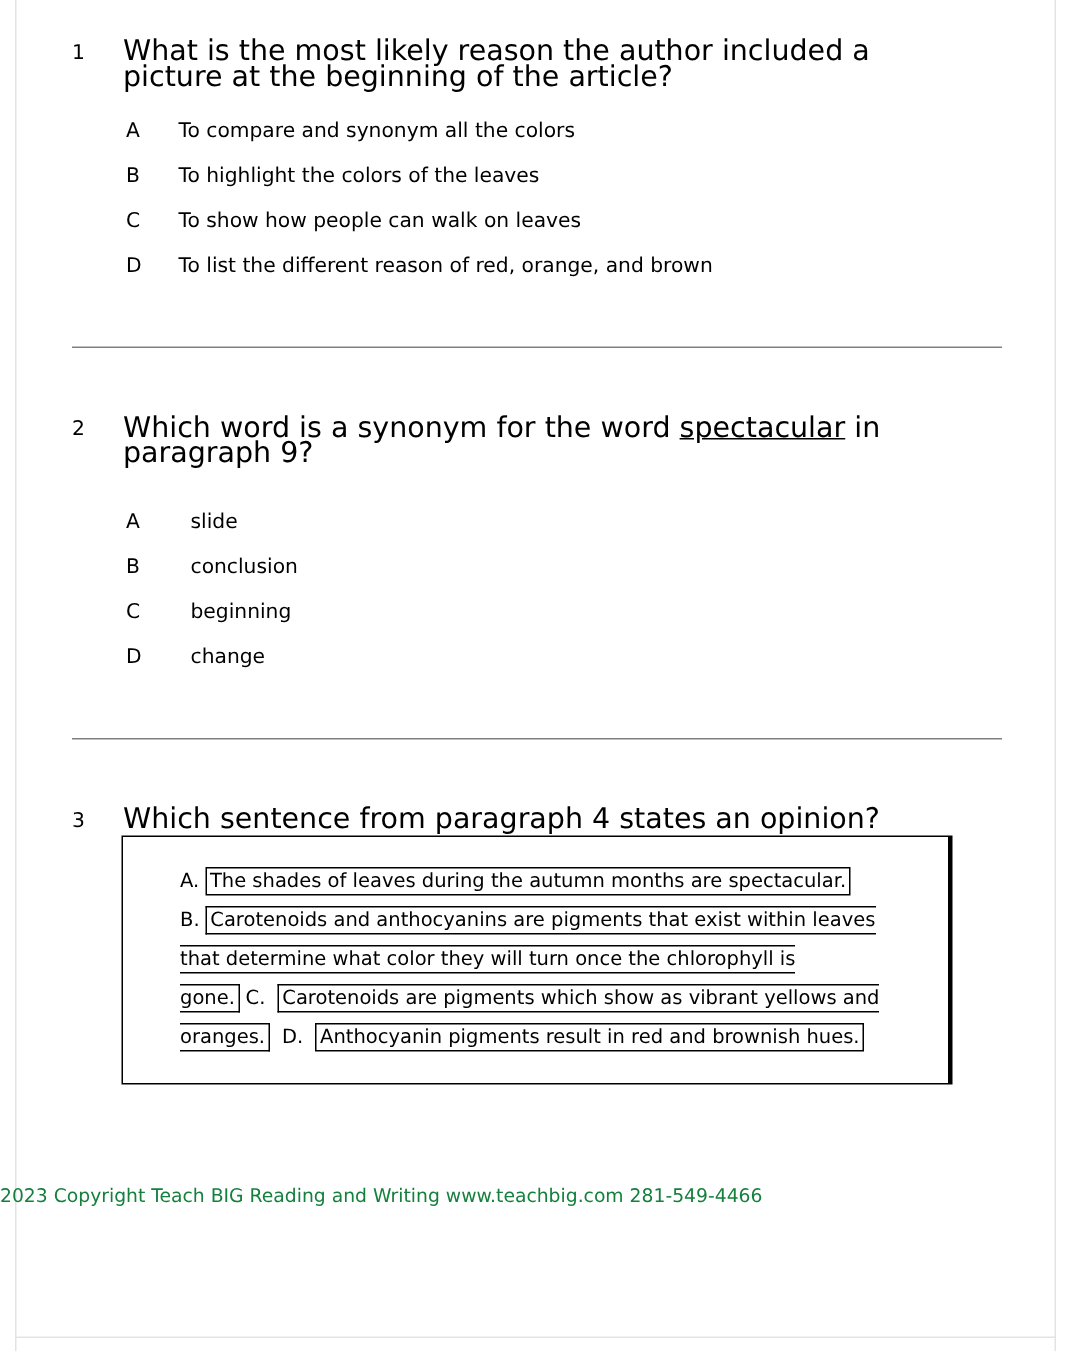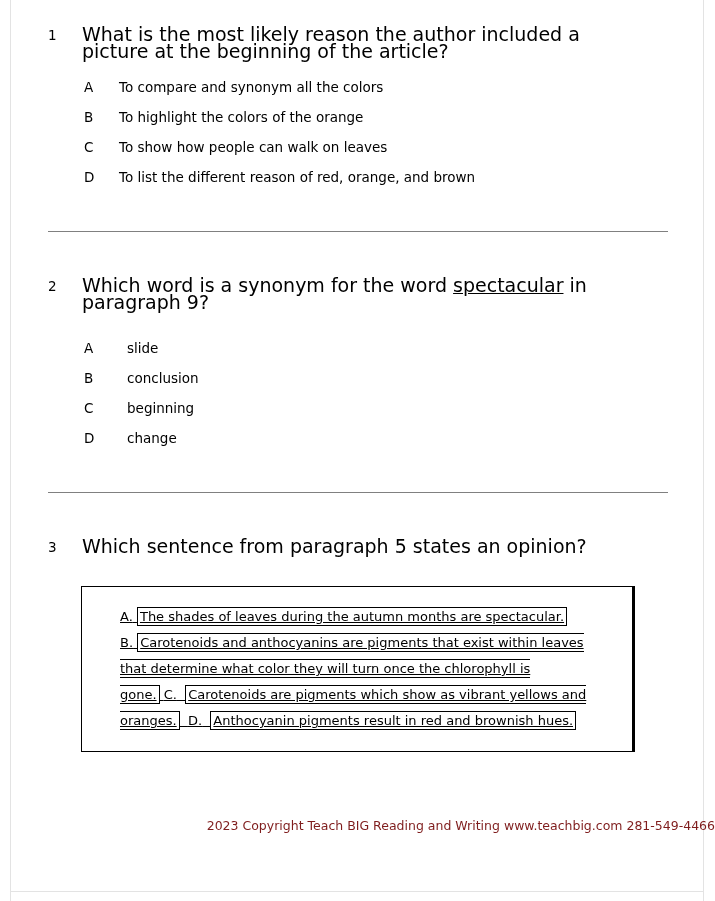--- a/index.html
+++ b/index.html
@@ -120,24 +120,24 @@
     box-decoration-break: clone;
   }
   .opt-text-wrap {
     border: 1px solid #000000;
     padding: 1px 2px 1px 2px;
     -webkit-box-decoration-break: slice;
     box-decoration-break: slice;
   }
 
   .footer {
-    text-align: right;
+    text-align: left;
     font-size: 12.5px;
     line-height: 18px;
-    color: #7f1d1d;
+    color: #15803d;
   }
 </style>
 </head>
 <body>
 
 <div class="page">
 
   <div class="page-edge-left"></div>
   <div class="page-edge-right"></div>
   <div class="page-edge-bottom"></div>
@@ -149,21 +149,21 @@
         <div class="q-num">1</div>
         <div class="q-stem">What is the most likely reason the author included a picture at the beginning of the article?</div>
       </div>
       <div class="choices choices-q1" style="margin-top:18px;">
         <div class="choice">
           <span class="c-letter">A</span>
           <span class="c-text">To compare and synonym all the colors</span>
         </div>
         <div class="choice">
           <span class="c-letter">B</span>
-          <span class="c-text">To highlight the colors of the orange</span>
+          <span class="c-text">To highlight the colors of the leaves</span>
         </div>
         <div class="choice">
           <span class="c-letter">C</span>
           <span class="c-text">To show how people can walk on leaves</span>
         </div>
         <div class="choice">
           <span class="c-letter">D</span>
           <span class="c-text">To list the different reason of red, orange, and brown</span>
         </div>
       </div>
@@ -194,24 +194,24 @@
           <span class="c-text">change</span>
         </div>
       </div>
     </div>
 
     <div class="divider" style="margin-top:44px;"></div>
 
     <div class="question" style="margin-top:45px;">
       <div class="q-head">
         <div class="q-num">3</div>
-        <div class="q-stem">Which sentence from paragraph 5 states an opinion?</div>
-      </div>
-
-      <div class="optbox" style="margin-top:29px;text-decoration:underline;">
+        <div class="q-stem">Which sentence from paragraph 4 states an opinion?</div>
+      </div>
+
+      <div class="optbox" style="">
         <div class="optbox-inner"><span class="opt-letter">A.</span>&nbsp;<span class="opt-text">The shades of leaves during the autumn months are spectacular.</span><br><span class="opt-letter">B.</span>&nbsp;<span class="opt-text-wrap">Carotenoids and anthocyanins are pigments that exist within leaves that determine what color they will turn once the chlorophyll is gone.</span>&nbsp;<span class="opt-letter">C.</span>&nbsp;&nbsp;<span class="opt-text-wrap">Carotenoids are pigments which show as vibrant yellows and oranges.</span>&nbsp;&nbsp;<span class="opt-letter">D.</span>&nbsp;&nbsp;<span class="opt-text-wrap">Anthocyanin pigments result in red and brownish hues.</span></div>
       </div>
     </div>
 
     <div class="footer" style="margin-top:65px;">2023 Copyright Teach BIG Reading and Writing www.teachbig.com 281-549-4466</div>
 
   </div>
 </div>
 
 </body></html>

